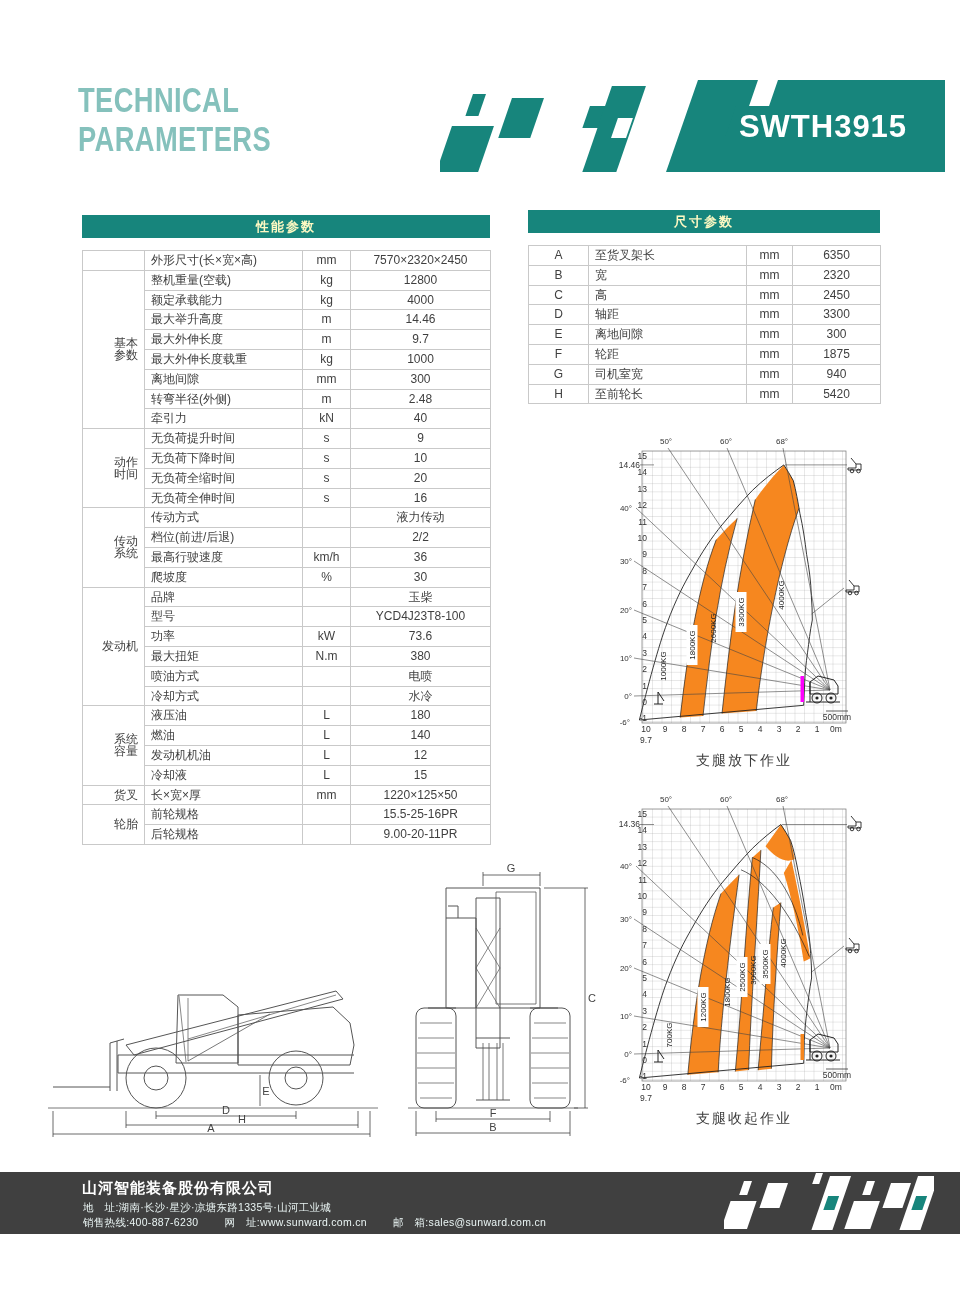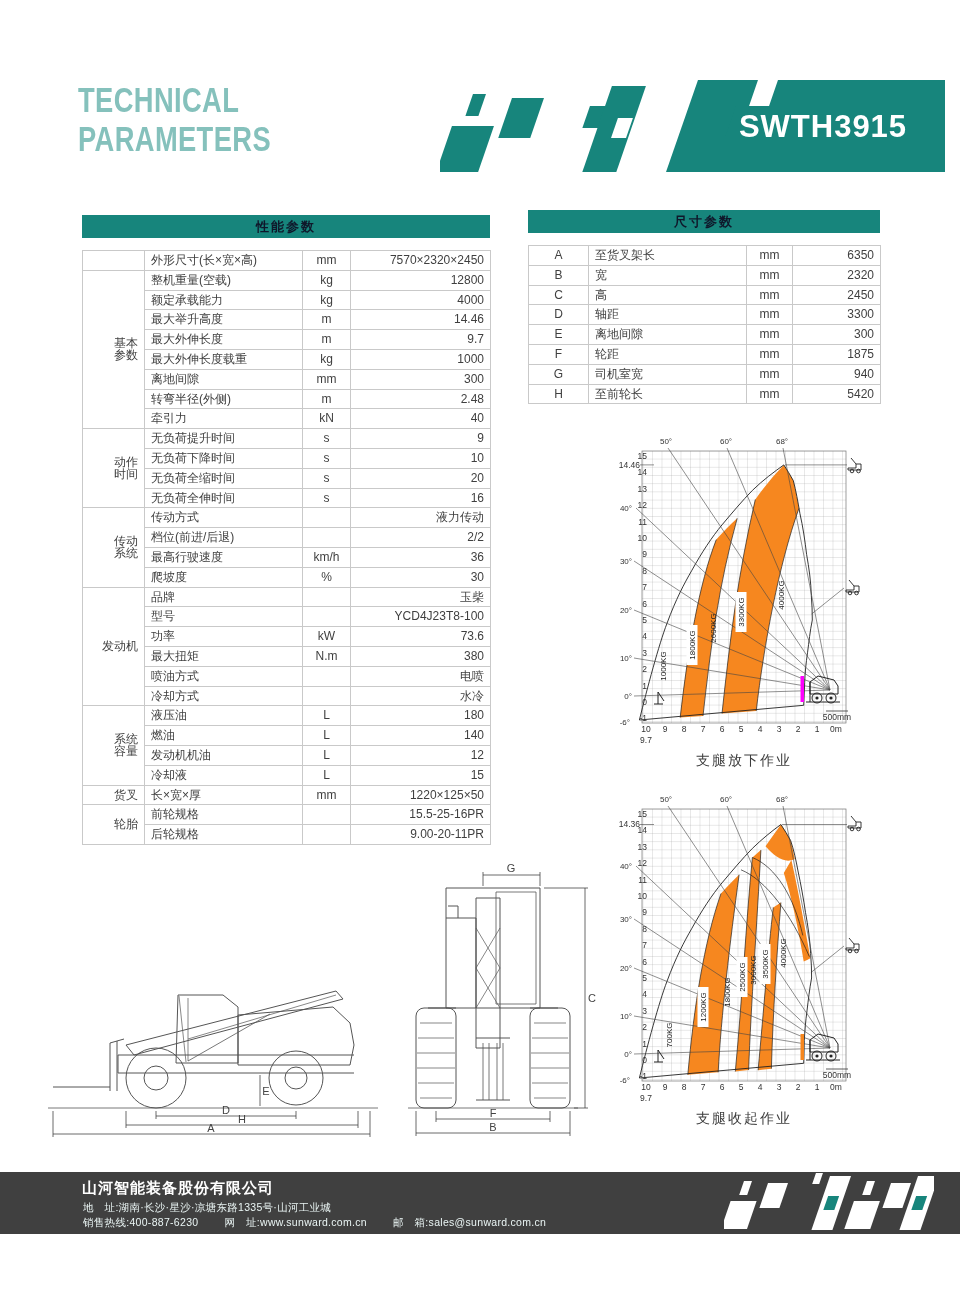--- a/index.html
+++ b/index.html
@@ -4,30 +4,30 @@
 <style>
   html,body{margin:0;padding:0;background:#fff;}
   .page{position:relative;width:960px;height:1293px;background:#fff;overflow:hidden;
         font-family:"Liberation Sans","DejaVu Sans",sans-serif;color:#3f3f3f;}
   .abs{position:absolute;}
   
   .title{left:78px;top:80px;font-weight:bold;font-size:35px;line-height:39px;
          color:#85c1bc;transform:scaleX(.78);transform-origin:left top;letter-spacing:.5px;}
   
   .tbl-wrap{}
-  .tbl-head{height:23px;background:#17857c;color:#0f172a;font-size:13px;font-weight:bold;
+  .tbl-head{height:23px;background:#17857c;color:#fef9c3;font-size:13px;font-weight:bold;
             letter-spacing:2px;display:flex;align-items:center;justify-content:center;}
   table.spec{border-collapse:collapse;table-layout:fixed;width:100%;margin-top:12px;}
   table.spec td{border:1px solid #c9c9c9;font-size:12px;height:18.8px;padding:0 6px;
                 line-height:1.05;overflow:hidden;}
   td.grp{text-align:right;white-space:pre-line;padding:0 2px;}
   td.key{text-align:center;}
   td.lbl{text-align:left;}
   td.unit{text-align:center;padding:0 2px;}
-  td.val{text-align:right;}
+  td.val{text-align:center;}
   
   svg{font-family:"Liberation Sans","DejaVu Sans",sans-serif;}
   g.yticks text{text-anchor:end;font-size:8.5px;fill:#333;}
   g.xticks text{text-anchor:middle;font-size:8.5px;fill:#333;}
   text.ang{font-size:8px;fill:#333;}
   text.ang.l{text-anchor:end;}
   text.ang.t{text-anchor:middle;}
   text.load{font-size:8px;fill:#222;text-anchor:middle;}
   text.cap{font-size:14px;fill:#3c3c3c;text-anchor:middle;letter-spacing:2px;}
   text.small{font-size:8.5px;fill:#333;}

